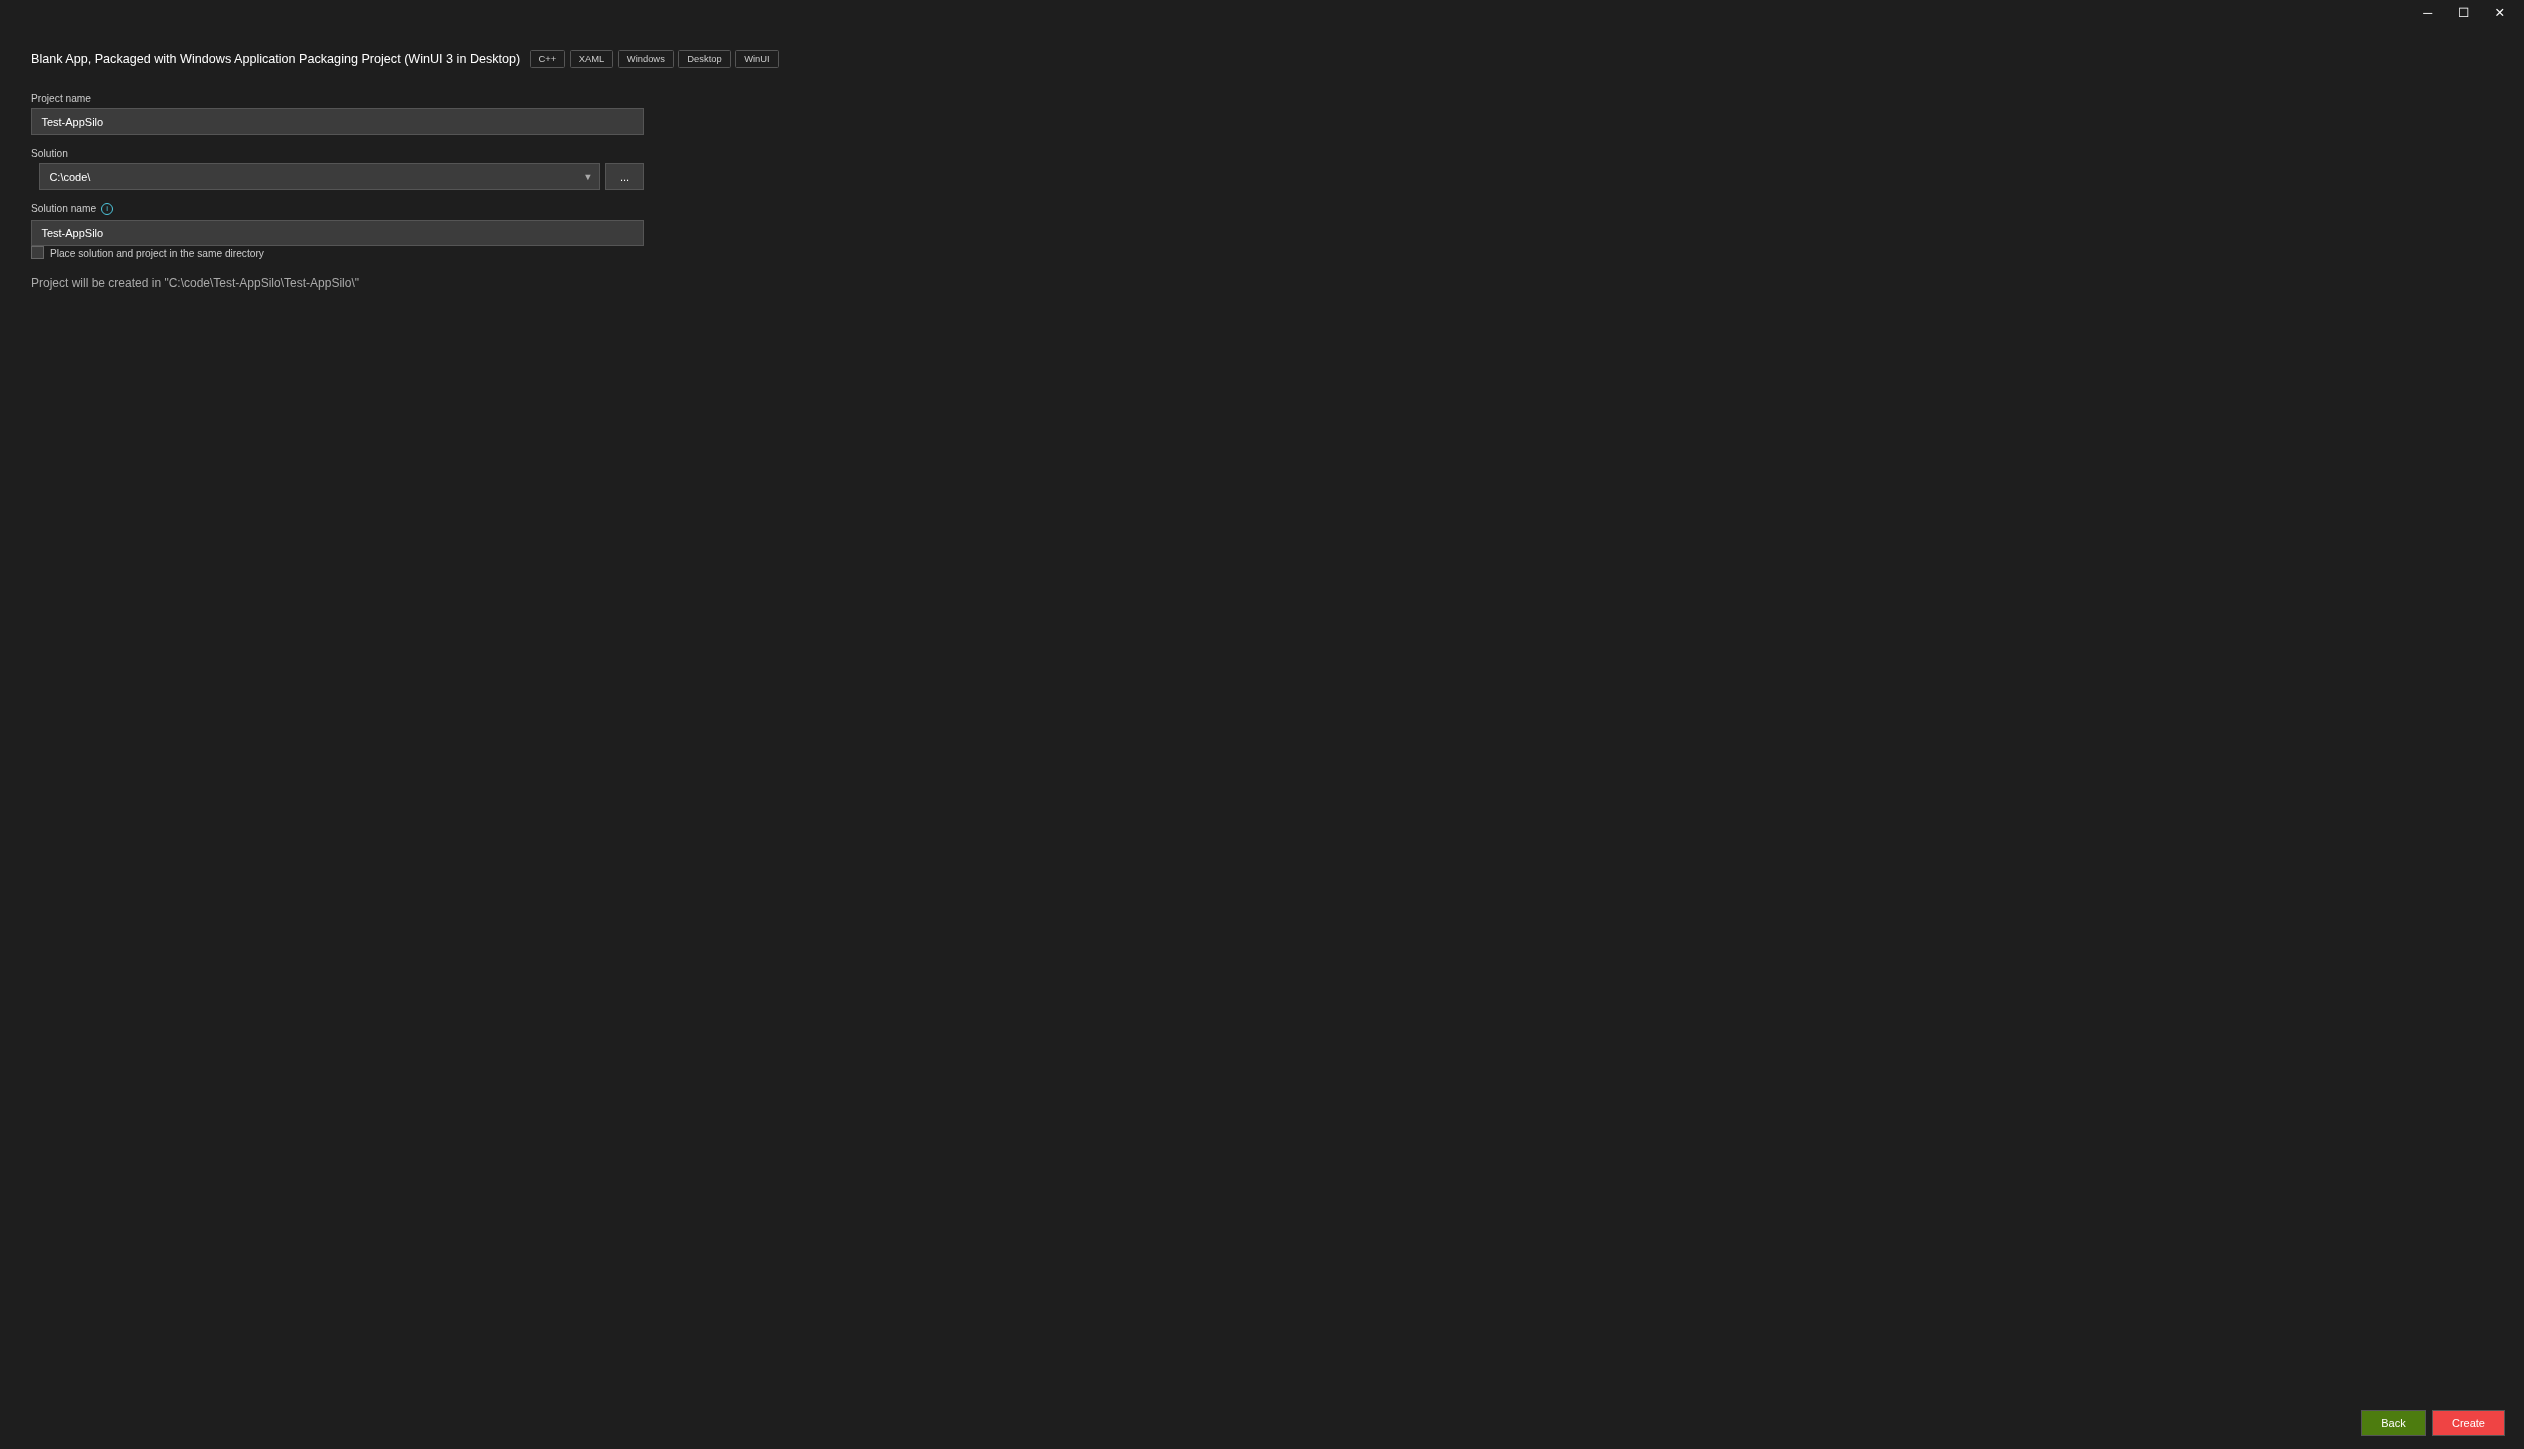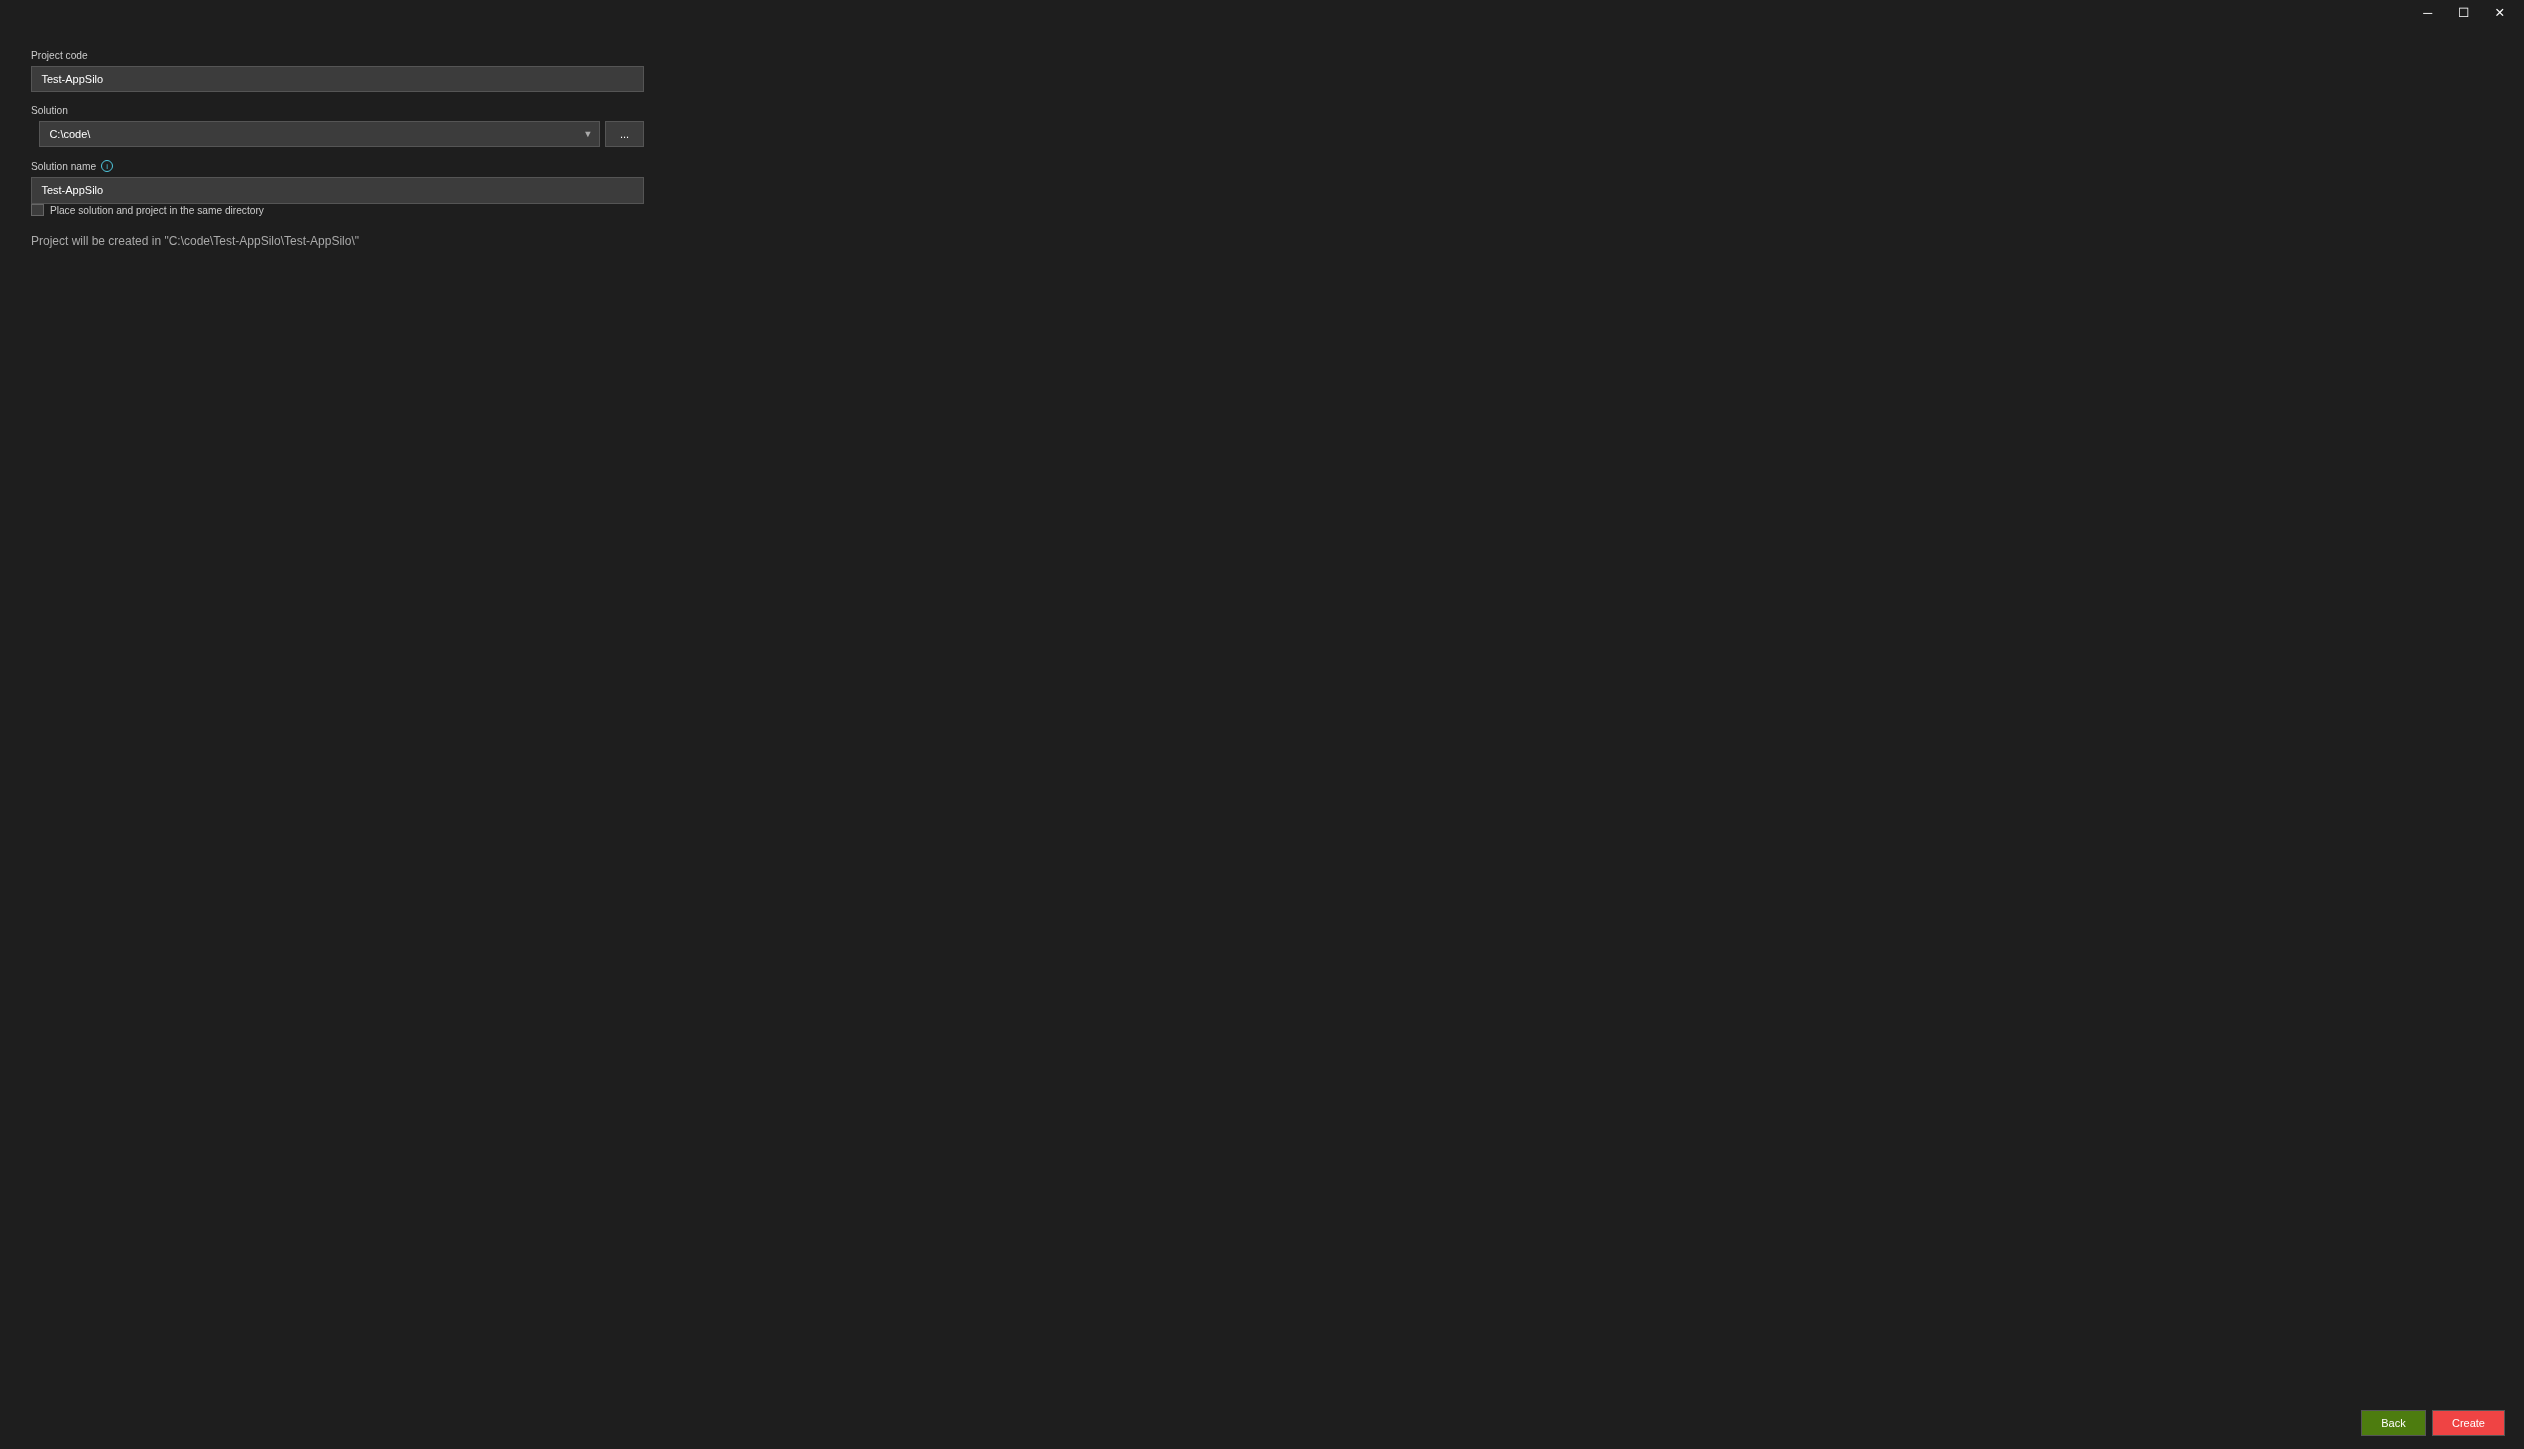--- a/index.html
+++ b/index.html
@@ -241,24 +241,34 @@
 <body>
 
 <div class="title-bar">
   <button class="title-bar-btn">─</button>
   <button class="title-bar-btn">☐</button>
   <button class="title-bar-btn close">✕</button>
 </div>
 
 <div class="main-content">
 
+  <div class="project-type-row">
+    <span class="project-type-name">Blank App, Packaged with Windows Application Packaging Project (WinUI 3 in Desktop)</span>
+    <div class="tag-group">
+      <span class="tag">C++</span>
+      <span class="tag">XAML</span>
+      <span class="tag">Windows</span>
+      <span class="tag">Desktop</span>
+      <span class="tag">WinUI</span>
+    </div>
+  </div>
 
   <div class="form-section">
 
-    <label class="field-label">Project code</label>
+    <label class="field-label">Project name</label>
     <input class="text-input" type="text" value="Test-AppSilo" style="">
 
     <label class="field-label">Solution</label>
     <div class="location-row">
       <div class="location-select-wrapper">
         <select class="location-select">
           <option>C:\code\</option>
         </select>
         <span class="select-arrow">▼</span>
       </div>

